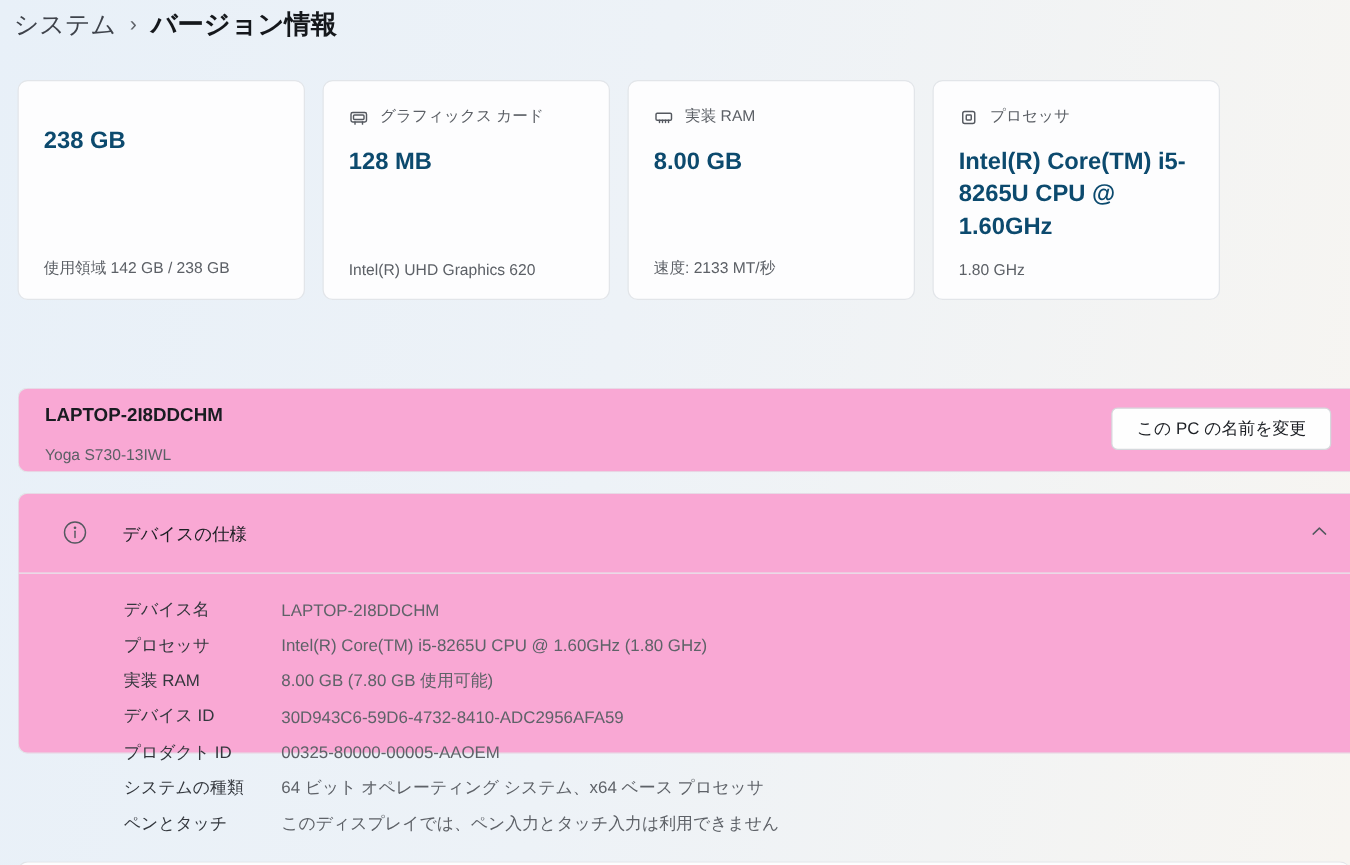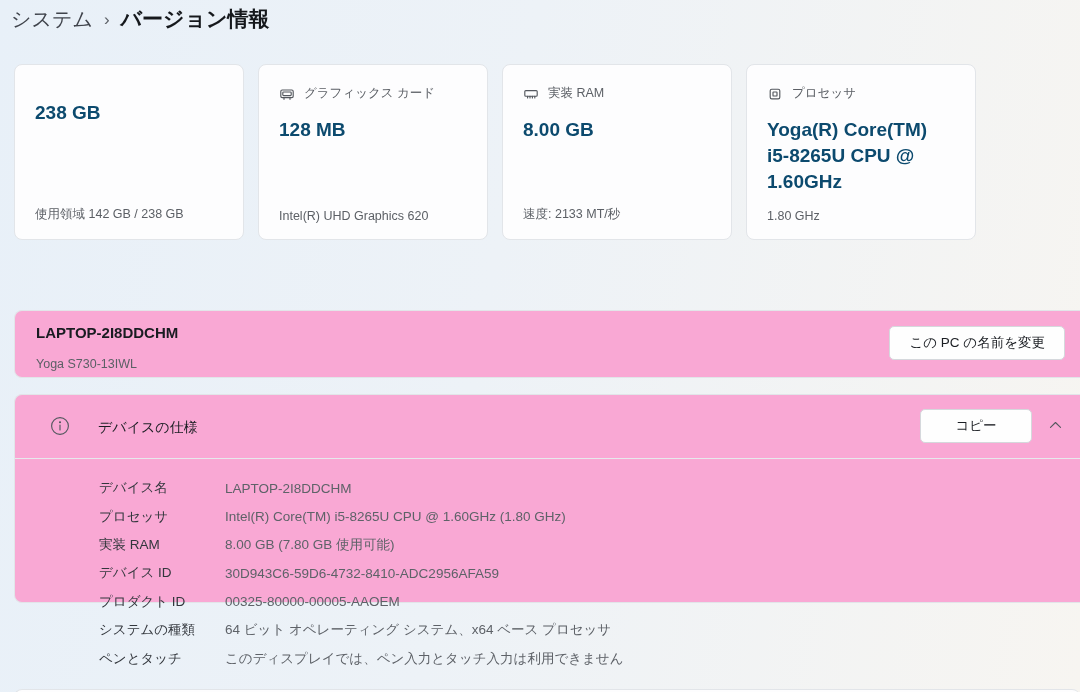--- a/index.html
+++ b/index.html
@@ -110,21 +110,21 @@
     </div>
 
     <div class="card">
       <div class="card-head">
         <svg class="icon" width="16" height="16" viewBox="0 0 16 16">
           <rect x="3.2" y="3.2" width="9.6" height="9.6" rx="1.6"></rect>
           <rect x="6" y="6" width="4" height="4" rx="0.6"></rect>
         </svg>
         <span>プロセッサ</span>
       </div>
-      <div class="card-value">Yoga(R) Core(TM) i5-8265U CPU @ 1.60GHz</div>
+      <div class="card-value">Intel(R) Core(TM) i5-8265U CPU @ 1.60GHz</div>
       <div class="card-foot">1.80 GHz</div>
     </div>
 
   </div>
 
   <div class="panel panel-device">
     <div class="device-text">
       <div class="device-name">LAPTOP-2I8DDCHM</div>
       <div class="device-model">Yoga S730-13IWL</div>
     </div>
@@ -132,21 +132,20 @@
   </div>
 
   <div class="panel panel-specs">
     <div class="specs-header">
       <svg class="icon info-icon" width="20" height="20" viewBox="0 0 20 20">
         <circle cx="10" cy="10" r="8.4"></circle>
         <line x1="10" y1="9" x2="10" y2="14"></line>
         <circle cx="10" cy="6.2" r="0.5" fill="#54585f"></circle>
       </svg>
       <span class="specs-title">デバイスの仕様</span>
-      <button class="btn copy-btn">コピー</button>
       <svg class="icon chevron-up" width="13" height="8" viewBox="0 0 13 8">
         <polyline points="1.5,6.3 6.5,1.5 11.5,6.3"></polyline>
       </svg>
     </div>
 
     <div class="specs-body">
       <div class="spec-row">
         <span class="spec-label">デバイス名</span>
         <span class="spec-value">LAPTOP-2I8DDCHM</span>
       </div>

